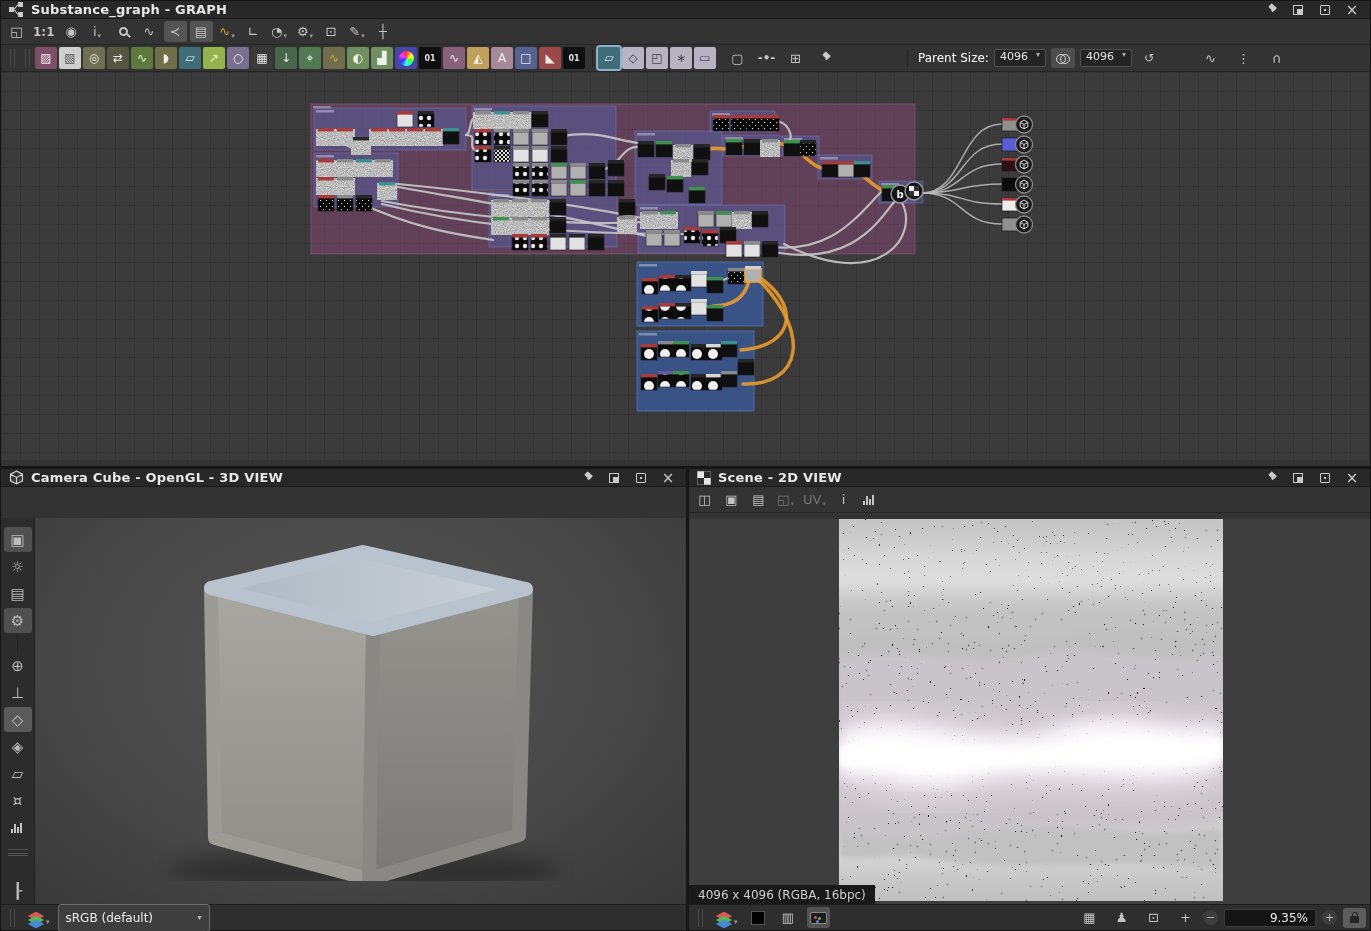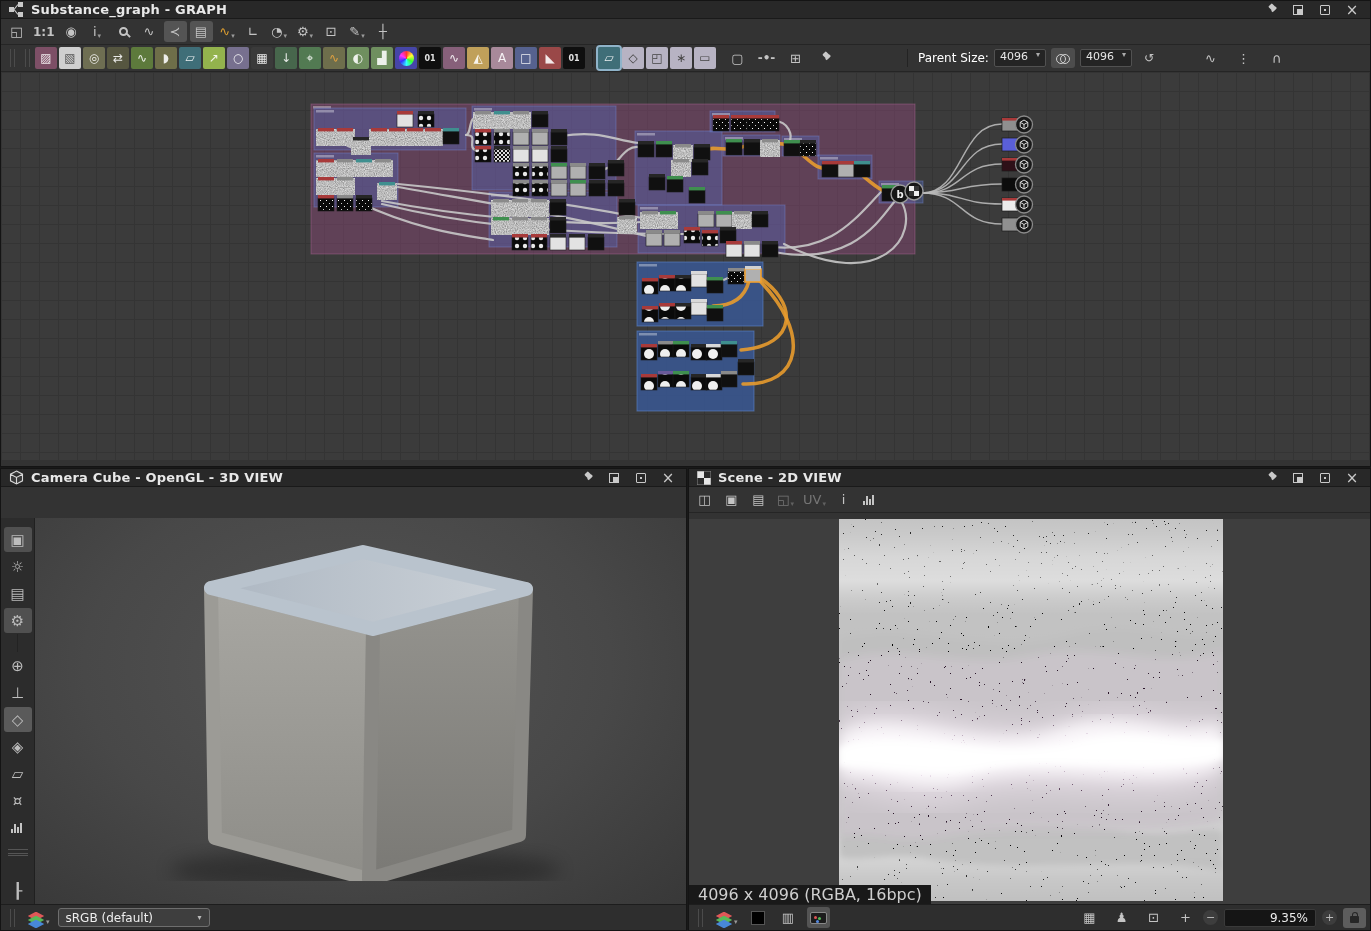--- a/index.html
+++ b/index.html
@@ -49,29 +49,29 @@
   #side3d{width:34px;background:#2c2c2c;border-right:1px solid #202020;display:flex;flex-direction:column;align-items:center;padding-top:8px}
   .side-icon{width:28px;height:25px;margin:1px 0;display:flex;align-items:center;justify-content:center;font-size:15px;color:#bdbdbd;border-radius:3px}
   .side-icon.active{background:#505050}
   .side-icon.sel{background:#5a5a5a}
   .side-sep3{width:20px;height:7px;border-top:1px solid #555;border-bottom:1px solid #555;margin:8px 0;position:relative}
   .side-sep3::after{content:"";position:absolute;left:0;right:0;top:3px;height:1px;background:#555}
   .side-spacer{flex:1}
   #viewport3d{flex:1;background:radial-gradient(ellipse at 48% 38%,#545454 0%,#484848 55%,#383838 100%);position:relative;overflow:hidden}
   .bottombar{position:absolute;left:0;right:0;bottom:0;height:26px;background:#2e2e2e;border-top:1px solid #1d1d1d;
     display:flex;align-items:center;padding:0 4px;gap:6px}
-  #srgb-dd{width:152px;height:19px;background:#3e3e3e;border:1px solid #6e6e6e;border-radius:3px;display:flex;
+  #srgb-dd{width:152px;height:28px;background:#3e3e3e;border:1px solid #6e6e6e;border-radius:3px;display:flex;
     align-items:center;padding:0 7px;font-size:12px;color:#eee}
   #srgb-dd .arr{margin-left:auto;font-size:8px;color:#bbb}
   
   #tb2d{height:26px;gap:4px}
   #canvas2d{position:absolute;left:0;top:50px;bottom:26px;right:0;background:#3e3e3e;overflow:hidden}
   #tex-wrap{position:absolute;left:150px;top:0;width:384px;height:382px}
   #info-strip{position:absolute;left:0;bottom:0;height:19px;background:#191919;display:flex;align-items:center;
-    padding:0 9px;font-size:16px;color:#cfcfcf;white-space:nowrap}
+    padding:0 9px;font-size:12px;color:#cfcfcf;white-space:nowrap}
   .flexspace{flex:1}
   .zoom-field{width:92px;height:18px;background:#151515;border:1px solid #3a3a3a;border-radius:2px;color:#ececec;
     font-size:12px;text-align:right;padding:0 7px;font-family:"DejaVu Sans",sans-serif}
   .roundbtn{width:15px;height:15px;border-radius:50%;background:#3d3d3d;color:#bbb;display:flex;align-items:center;justify-content:center;font-size:11px}
   .lockbtn{width:23px;height:20px;background:#5d5d5d;border-radius:3px;display:flex;align-items:center;justify-content:center}
   
   .cssic{display:inline-block;position:relative}
   .mag-icon{width:9px;height:9px;border:2px solid #c4c4c4;border-radius:50%}
   .mag-icon::after{content:"";position:absolute;width:6px;height:2px;background:#c4c4c4;transform:rotate(45deg);right:-5px;bottom:-2px}
   .pin-icon{width:12px;height:12px}

